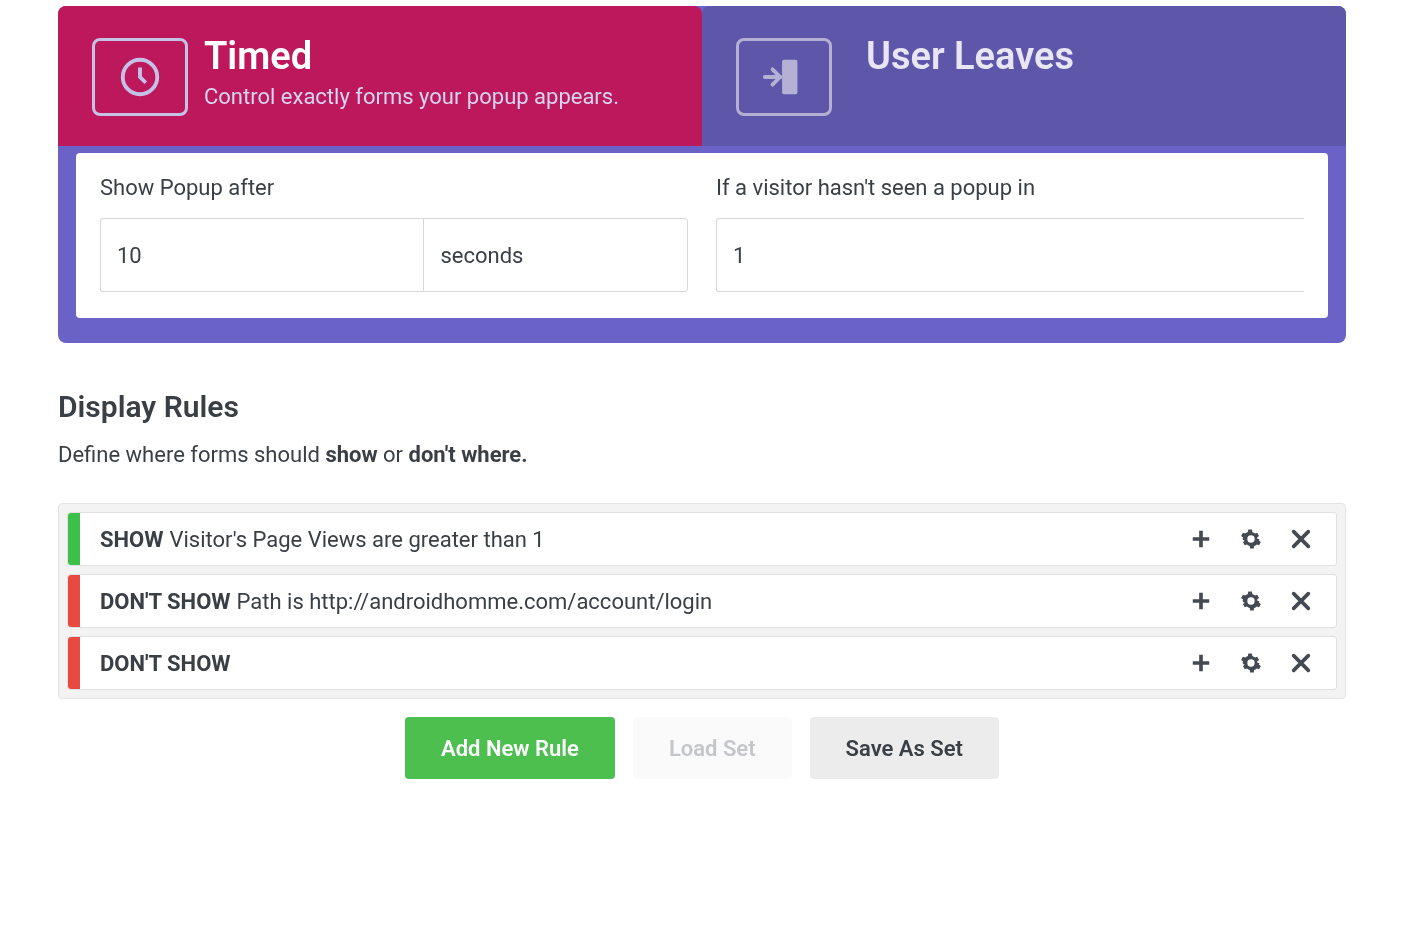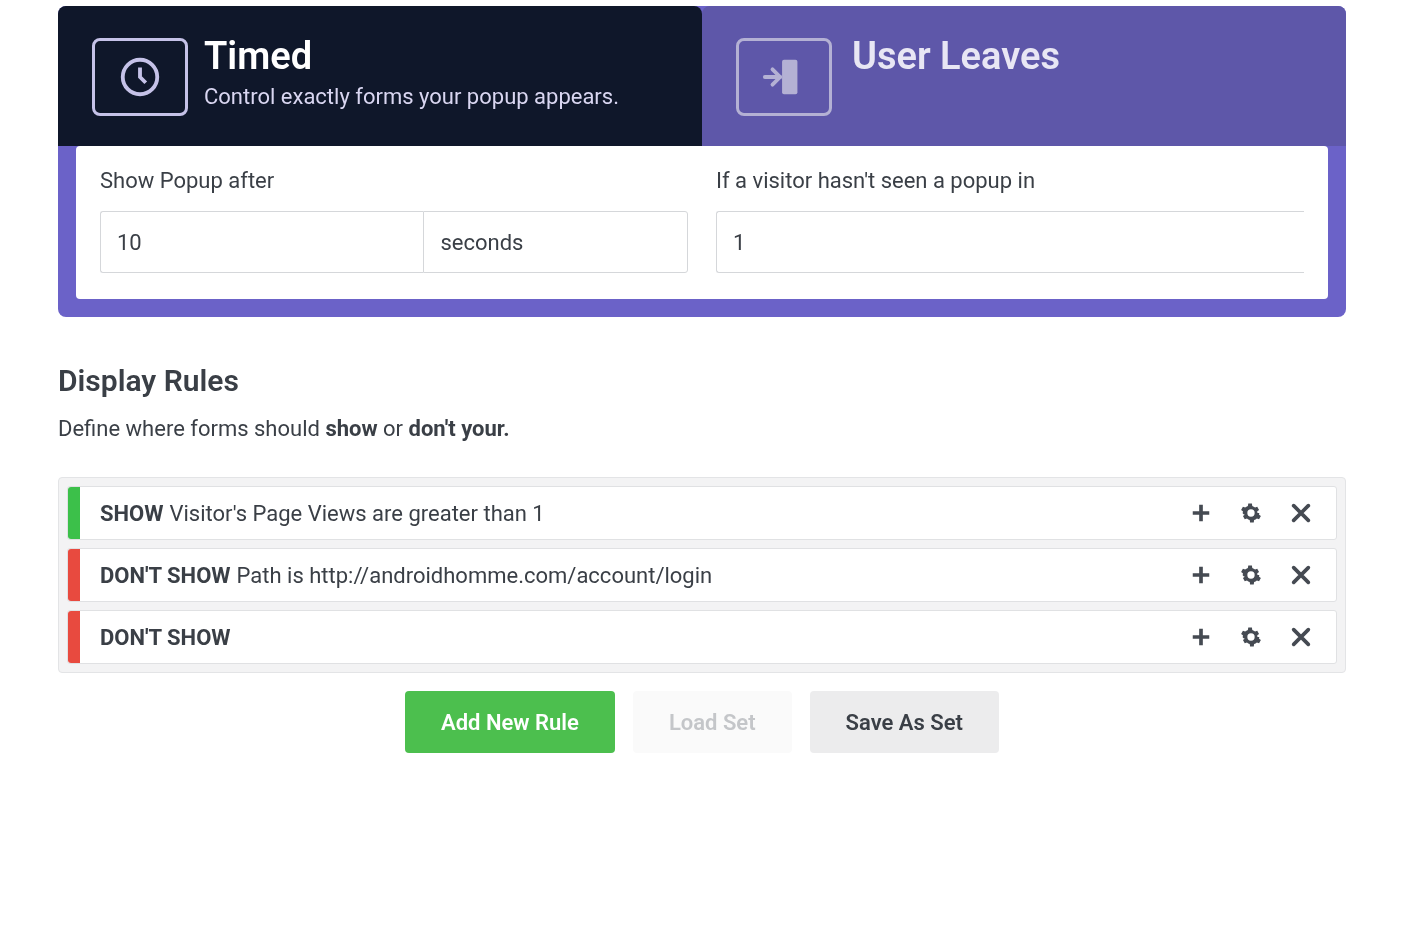--- a/index.html
+++ b/index.html
@@ -25,68 +25,68 @@
     flex: 1 1 50%;
     display: flex;
     align-items: flex-start;
     gap: 20px;
     padding: 28px 34px 30px 34px;
     color: #efeefa;
     cursor: pointer;
     border-top-left-radius: 8px;
     border-top-right-radius: 8px;
   }
-  .tab.active { background: #0f172a; gap: 16px; }
+  .tab.active { background: #be185d; gap: 16px; }
   .tab.inactive { background: #5e57a9; }
   .tab .tab-icon {
     width: 96px; height: 78px;
     border: 3px solid #c5c2e8;
     border-radius: 8px;
     display: flex;
     align-items: center;
     justify-content: center;
     flex-shrink: 0;
     margin-top: 4px;
   }
   .tab.inactive .tab-icon { border-color: #b4b1d4; }
   .tab-text h2 {
     font-size: 38px;
     font-weight: 600;
     color: #fff;
     margin-bottom: 4px;
   }
-  .tab.inactive .tab-text h2 { color: #e8e6f4; }
+  .tab.inactive .tab-text h2 { color: #e8e6f4; margin-left: 14px; }
   .tab-text p {
     font-size: 22px;
     line-height: 1.35;
     color: #d9d6f1;
     font-weight: 400;
   }
 
   
   .settings-box {
     background: #fff;
     border-radius: 4px;
-    margin: 0 18px;
+    margin: 7px 18px;
     padding: 22px 24px 26px 24px;
     display: flex;
     gap: 28px;
   }
   .setting-col { flex: 1 1 50%; }
   .setting-label {
     font-size: 22px;
     color: #3a3f46;
     margin-bottom: 18px;
     display: block;
   }
   .input-pair {
     display: flex;
   }
   .input-pair .num-input, .input-pair .unit-select {
-    height: 62px;
+    height: 74px;
     border: 1px solid #d5d7da;
     font-size: 22px;
     color: #3a3f46;
     padding: 0 16px;
     background: #fff;
     font-family: inherit;
   }
   .input-pair .num-input {
     flex: 1 1 55%;
     border-right: none;
@@ -239,21 +239,21 @@
         <span class="setting-label">If a visitor hasn't seen a popup in</span>
         <div class="input-pair">
           <input class="num-input" type="text" value="1" style="">
         </div>
       </div>
     </div>
   </div>
 
   <h1 class="display-rules-heading">Display Rules</h1>
   <p class="display-rules-sub">
-    <span>Define where forms should </span><strong>show</strong><span> or </span><strong>don't your.</strong>
+    <span>Define where forms should </span><strong>show</strong><span> or </span><strong>don't where.</strong>
   </p>
 
   <div class="rules-container">
 
     <div class="rule-row">
       <div class="rule-stripe stripe-green"></div>
       <div class="rule-text">
         <strong>SHOW</strong>
         <span>Visitor's Page Views are greater than 1</span>
       </div>

